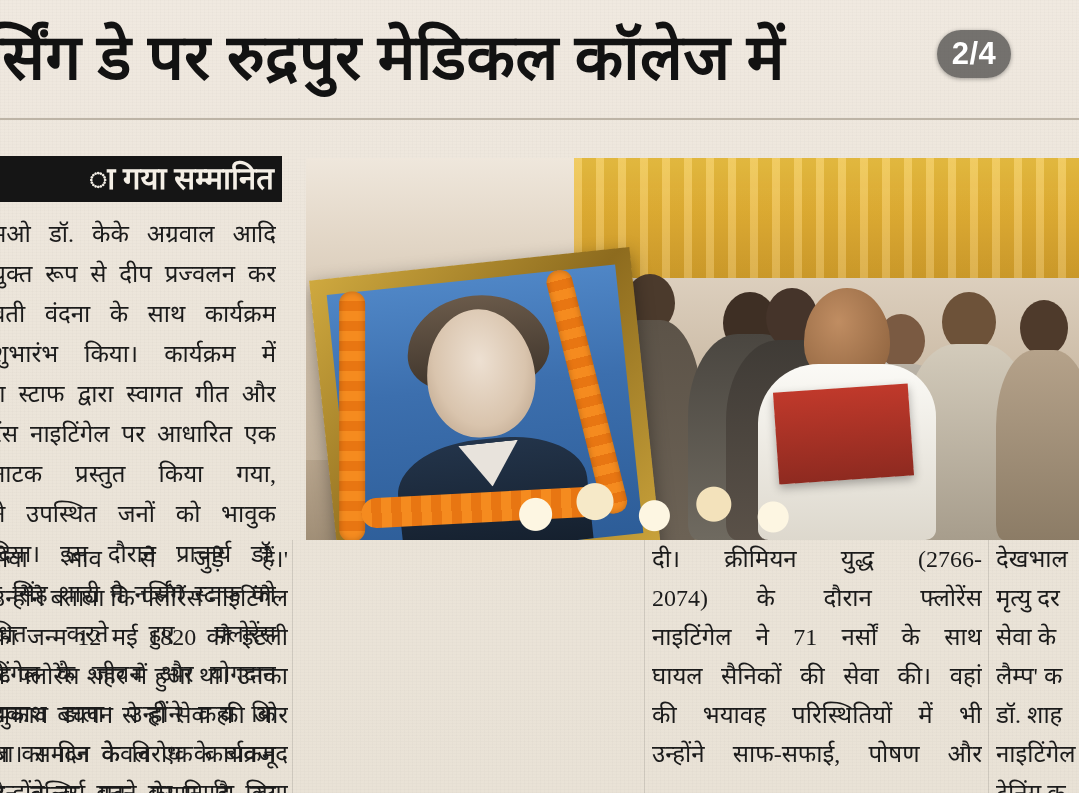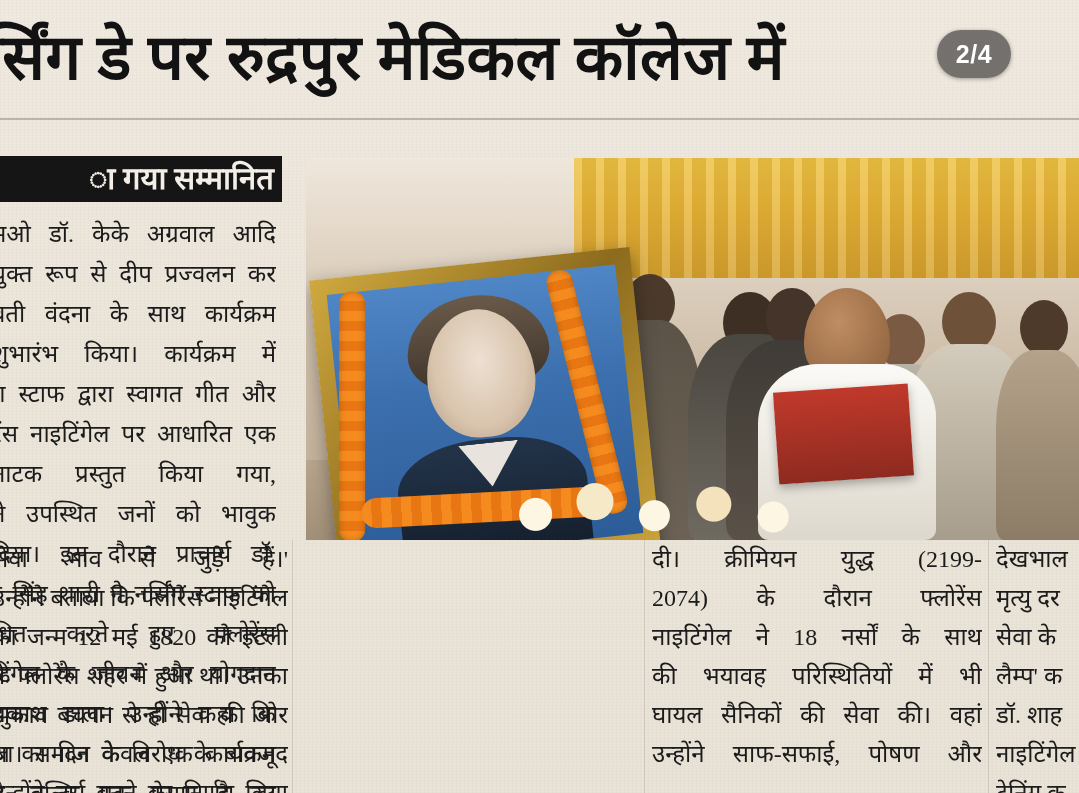--- a/index.html
+++ b/index.html
@@ -60,21 +60,21 @@
   
   .page-pill {
     position: absolute;
     right: 68px;
     top: 30px;
     min-width: 74px;
     height: 48px;
     border-radius: 24px;
     background: rgba(40,40,40,0.62);
     color: #ffffff;
-    font-size: 25px;
+    font-size: 31px;
     font-weight: bold;
     display: flex;
     align-items: center;
     justify-content: center;
     letter-spacing: 0.5px;
     box-shadow: 0 1px 4px rgba(0,0,0,0.35);
   }
 
   
   .col-left {
@@ -360,25 +360,25 @@
       <p>का जन्म 12 मई 1820 को इटली</p>
       <p>के फ्लोरेंस शहर में हुआ था। उनका</p>
       <p>झुकाव बचपन से ही सेवा की ओर</p>
       <p>था। समाज के विरोध के बावजूद</p>
       <p>उन्होंने नर्स बनने का निर्णय लिया</p>
     </div>
 
     <div class="tcol c2" style="left:-8px;width:296px;"></div>
 
     <div class="tcol c3" style="left:652px;width:330px;">
-      <p>दी। क्रीमियन युद्ध (2199-</p>
+      <p>दी। क्रीमियन युद्ध (2766-</p>
       <p>2074) के दौरान फ्लोरेंस</p>
-      <p>नाइटिंगेल ने 18 नर्सों के साथ</p>
+      <p>नाइटिंगेल ने 71 नर्सों के साथ</p>
+      <p>घायल सैनिकों की सेवा की। वहां</p>
       <p>की भयावह परिस्थितियों में भी</p>
-      <p>घायल सैनिकों की सेवा की। वहां</p>
       <p>उन्होंने साफ-सफाई, पोषण और</p>
     </div>
 
     <div class="tcol c4">
       <p>देखभाल</p>
       <p>मृत्यु दर</p>
       <p>सेवा के</p>
       <p>लैम्प' क</p>
       <p>डॉ. शाह</p>
       <p>नाइटिंगेल</p>

